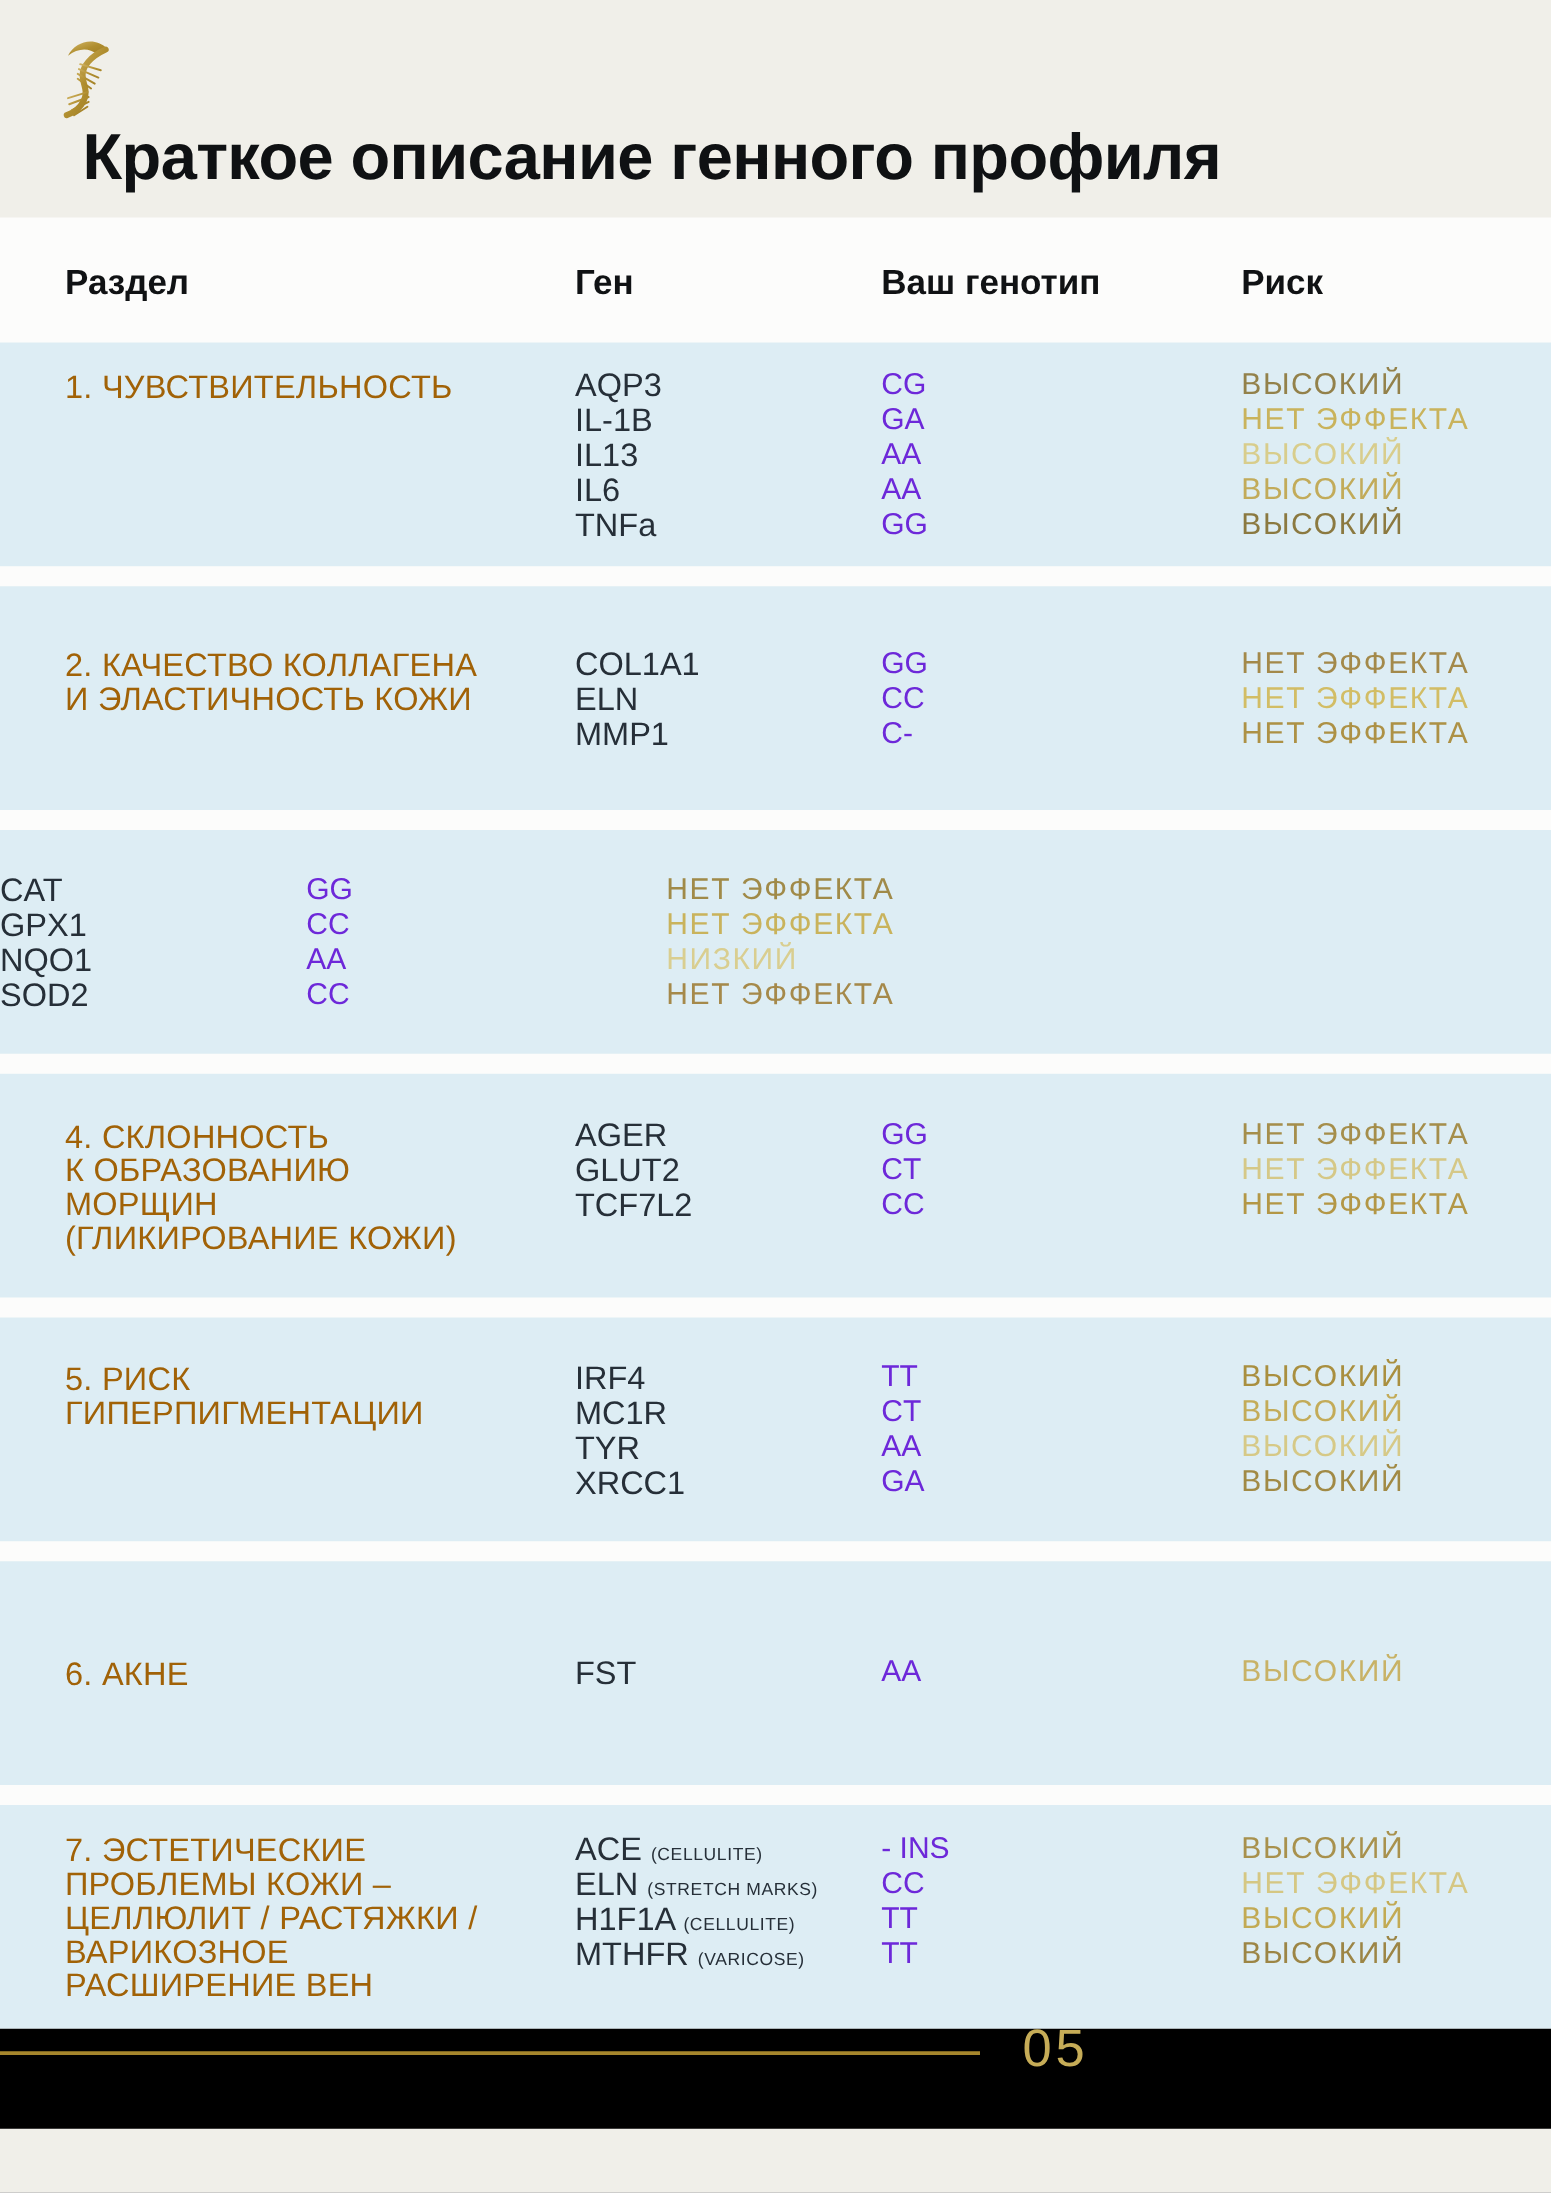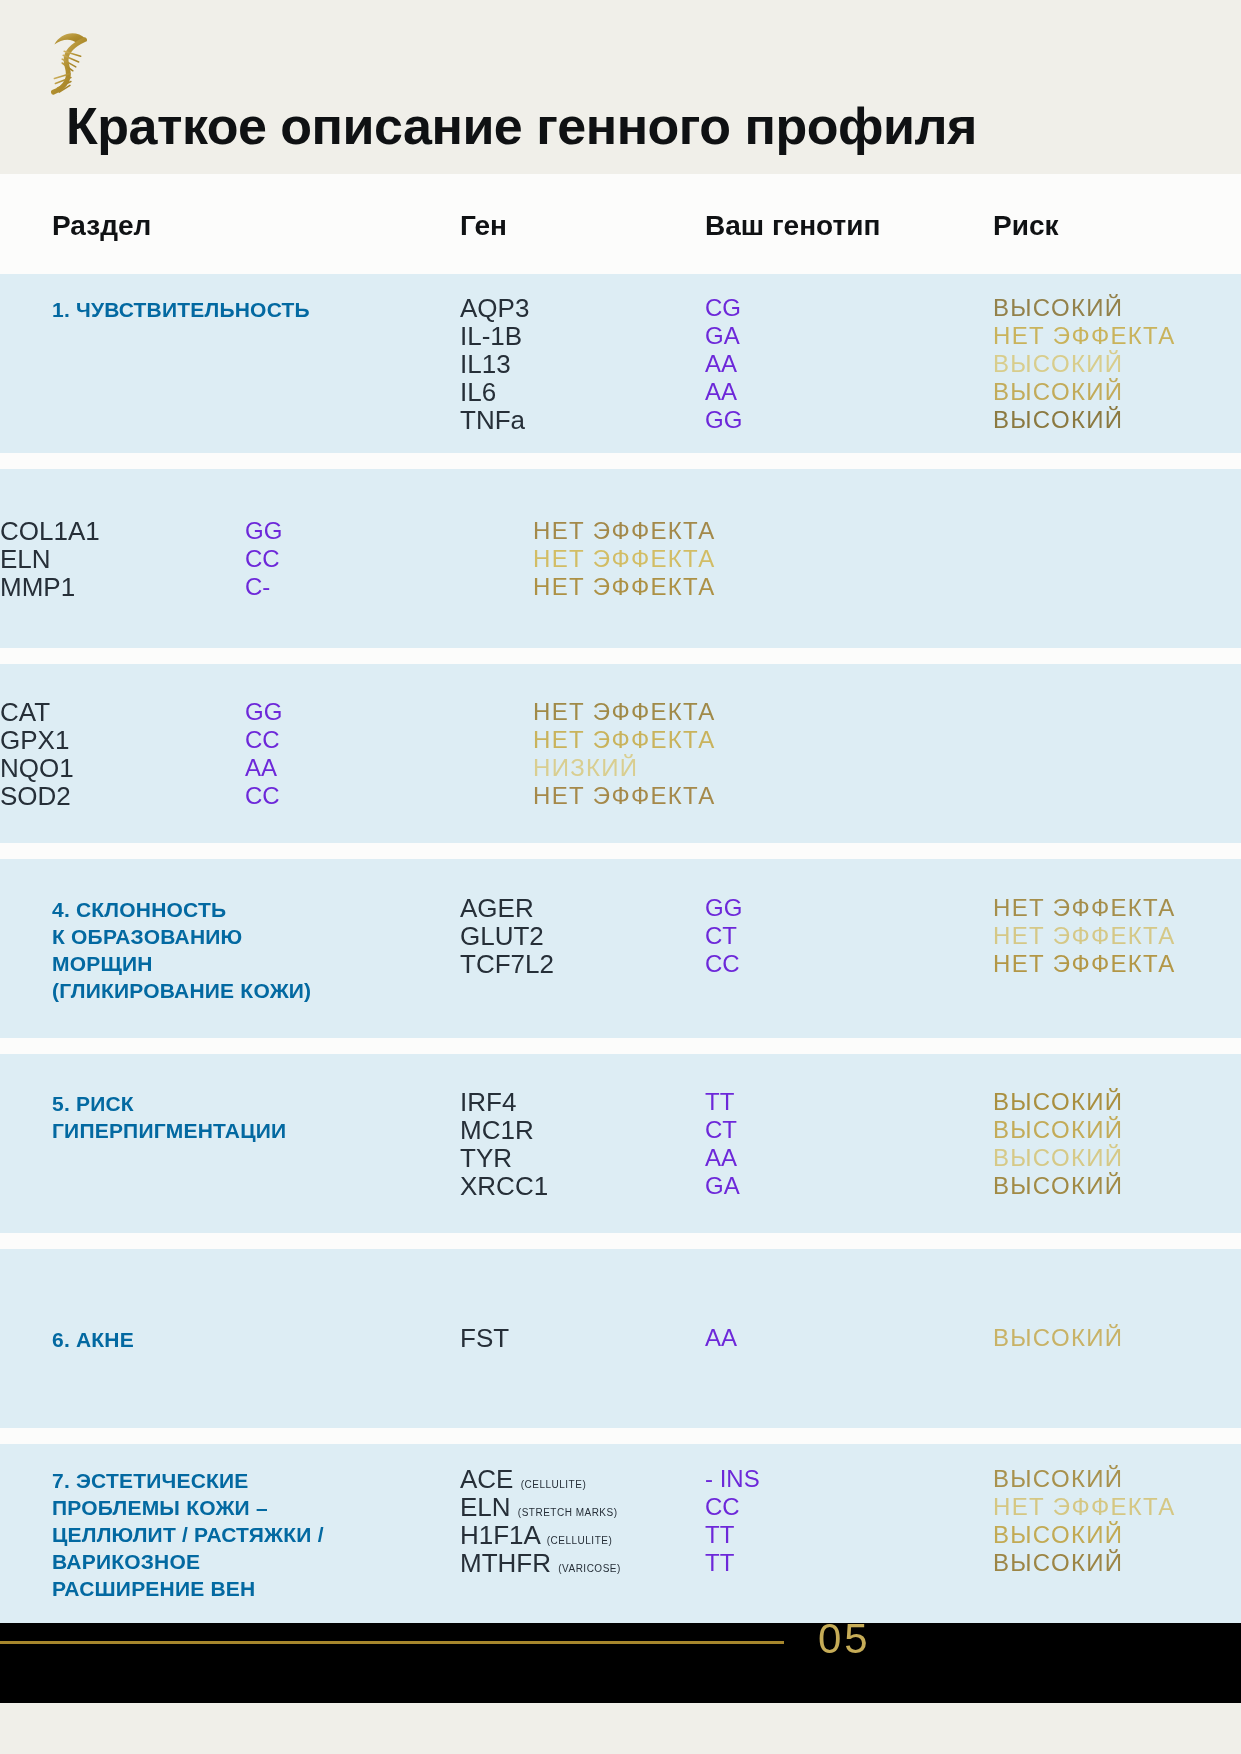--- a/index.html
+++ b/index.html
@@ -27,26 +27,26 @@
   .c2{width:245px;flex:none;}
   .c3{width:288px;flex:none;}
   .c4{flex:1;padding-right:16px;}
   .sec{
     height:179px;background:#ddedf4;margin-bottom:16px;
     display:flex;align-items:center;
   }
   .sec:last-child{margin-bottom:0;margin-top:16px;}
   .grid{display:flex;width:100%;align-items:flex-start;}
   .sec-title{
-    font-size:21px;font-weight:700;line-height:27px;letter-spacing:0.2px;
-    color:#0369a1;white-space:pre-line;padding-top:2px;
+    font-size:26px;font-weight:400;line-height:27px;letter-spacing:0.2px;
+    color:#a16207;white-space:pre-line;padding-top:2px;
   }
   .row{line-height:28px;height:28px;white-space:nowrap;}
   .gene{font-size:26px;color:#262f38;}
-  .gene .note{font-size:10px;letter-spacing:0.5px;color:#262f38;}
+  .gene .note{font-size:14px;letter-spacing:0.5px;color:#262f38;}
   .geno{font-size:24px;color:#6d28d9;}
   .risk{font-size:24px;letter-spacing:1.3px;font-weight:400;}
   
   .footer{position:relative;height:80px;background:#000000;}
   .rule{position:absolute;left:0;top:18px;width:784px;height:3px;background:#a6862c;}
   .page-num{
     position:absolute;left:818px;top:-8px;
     font-size:42px;letter-spacing:3px;color:#c6ac57;font-weight:400;
   }
 </style>
@@ -107,20 +107,24 @@
               <div class="row risk" style="color: rgb(147, 129, 74);">ВЫСОКИЙ</div>
               <div class="row risk" style="color: rgb(201, 179, 92);">НЕТ ЭФФЕКТА</div>
               <div class="row risk" style="color: rgb(216, 205, 140);">ВЫСОКИЙ</div>
               <div class="row risk" style="color: rgb(194, 171, 90);">ВЫСОКИЙ</div>
               <div class="row risk" style="color: rgb(139, 121, 64);">ВЫСОКИЙ</div>
             </div>
           </div>
         </section>
         <section class="sec">
           <div class="grid">
+            <div class="c1">
+              <div class="sec-title">2. КАЧЕСТВО КОЛЛАГЕНА
+И ЭЛАСТИЧНОСТЬ КОЖИ</div>
+            </div>
             <div class="c2">
               <div class="row gene"><span>COL1A1</span></div>
               <div class="row gene"><span>ELN</span></div>
               <div class="row gene"><span>MMP1</span></div>
             </div>
             <div class="c3">
               <div class="row geno">GG</div>
               <div class="row geno">CC</div>
               <div class="row geno">C-</div>
             </div>

